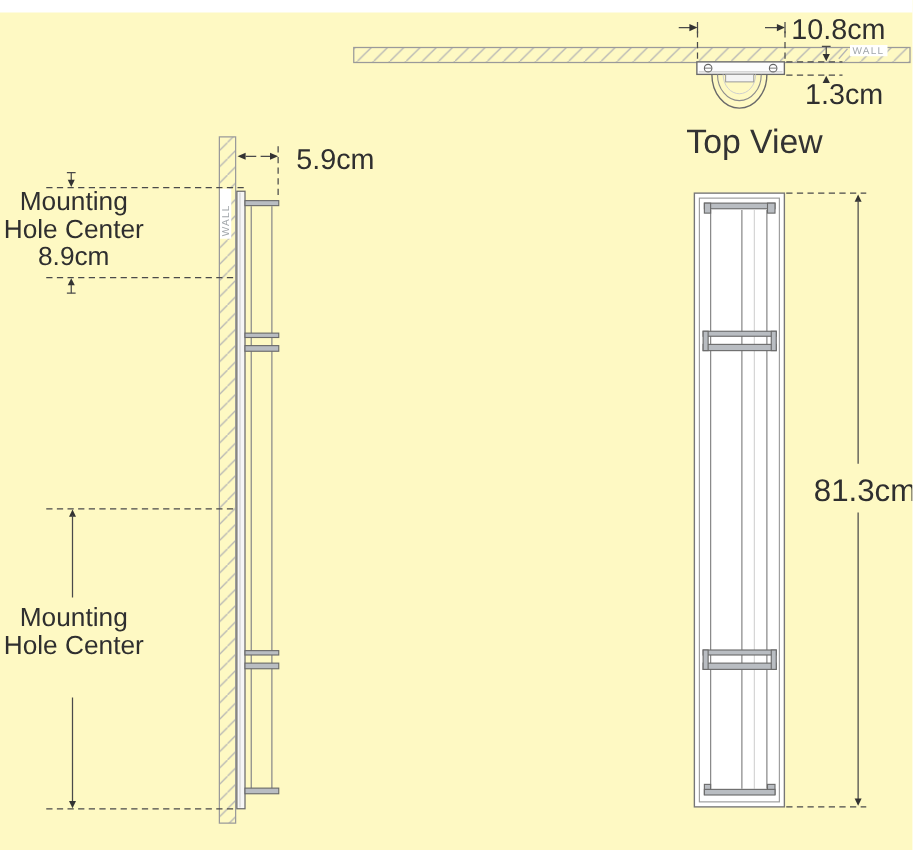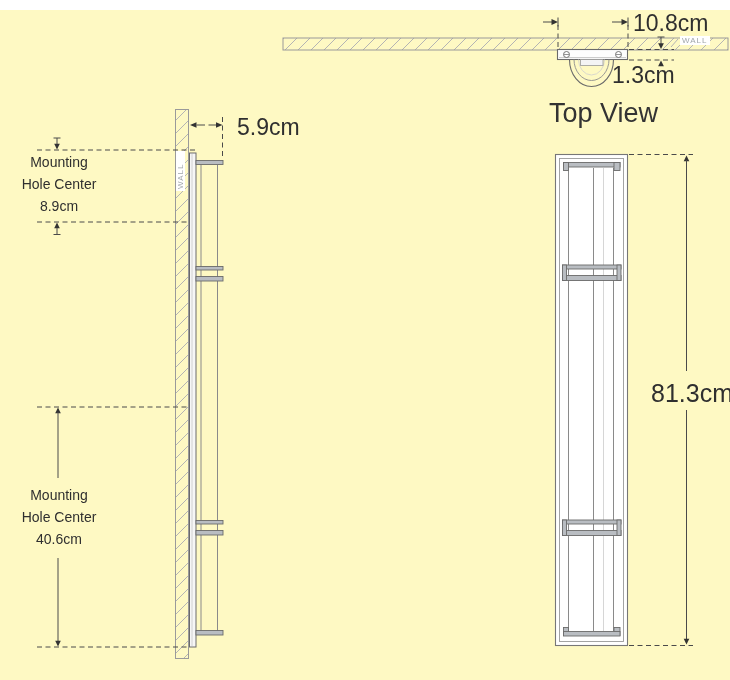--- a/index.html
+++ b/index.html
@@ -4,21 +4,21 @@
 <style>
   html,body{margin:0;padding:0;background:#ffffff;}
   #canvas{
     position:relative;width:730px;height:680px;background:#fef9c3;overflow:hidden;
     font-family:"Liberation Sans", sans-serif;color:#2f2f2f;margin-top:10px;
   }
   #lineart{position:absolute;left:0;top:0;}
   .txt{position:absolute;white-space:nowrap;color:#2f2f2f;}
   .dim{font-size:23px;letter-spacing:0px;}
   .viewlab{font-size:27px;color:#333333;}
-  .mhc{width:118px;left:0;text-align:center;font-size:14px;line-height:22px;}
+  .mhc{width:118px;left:0;text-align:center;font-size:21px;line-height:22px;}
   .wall-tag{font-size:8px;color:#a2a7ab;letter-spacing:1px;background:#ffffff;padding:0 2px;}
   .wall-tag-v{
     font-size:8px;color:#a2a7ab;letter-spacing:1px;background:#ffffff;
     writing-mode:vertical-rl;transform:rotate(180deg);padding:2px 0;
   }
 </style>
 </head>
 <body>
 
 <div id="canvas">
@@ -166,35 +166,34 @@
         <line x1="629" y1="635.5" x2="693" y2="635.5" stroke-dasharray="5,3.5"></line>
         <path d="M686.5,145.5 L683.7,151.3 L689.3,151.3 Z" fill="#333" stroke="none"></path>
         <line x1="686.5" y1="150" x2="686.5" y2="361"></line>
         <line x1="686.5" y1="400" x2="686.5" y2="630"></line>
         <path d="M686.5,634.5 L683.7,628.7 L689.3,628.7 Z" fill="#333" stroke="none"></path>
       </g>
     </g>
   </svg>
 
   <div class="txt dim" style="left:633px;top:0px;">10.8cm</div>
-  <div class="txt dim" style="left:612px;top:52px;">1.3cm</div>
+  <div class="txt dim" style="left:644px;top:52px;">1.3cm</div>
   <div class="txt wall-tag" style="left:680px;top:26px;">WALL</div>
   <div class="txt viewlab" style="left:549px;top:88px;">Top View</div>
 
   <div class="txt dim" style="left:237px;top:104px;">5.9cm</div>
   <div class="txt wall-tag-v" style="left:176px;top:141px;height:36px;">WALL</div>
 
   <div class="txt mhc" style="top:141px;">
     <div>Mounting</div>
     <div>Hole Center</div>
     <div>8.9cm</div>
   </div>
 
   <div class="txt mhc" style="top:474px;">
     <div>Mounting</div>
     <div>Hole Center</div>
-    <div>40.6cm</div>
   </div>
 
 
   <div class="txt dim" style="left:651px;top:369px;font-size:25px;">81.3cm</div>
 
 </div>
 
 </body></html>

